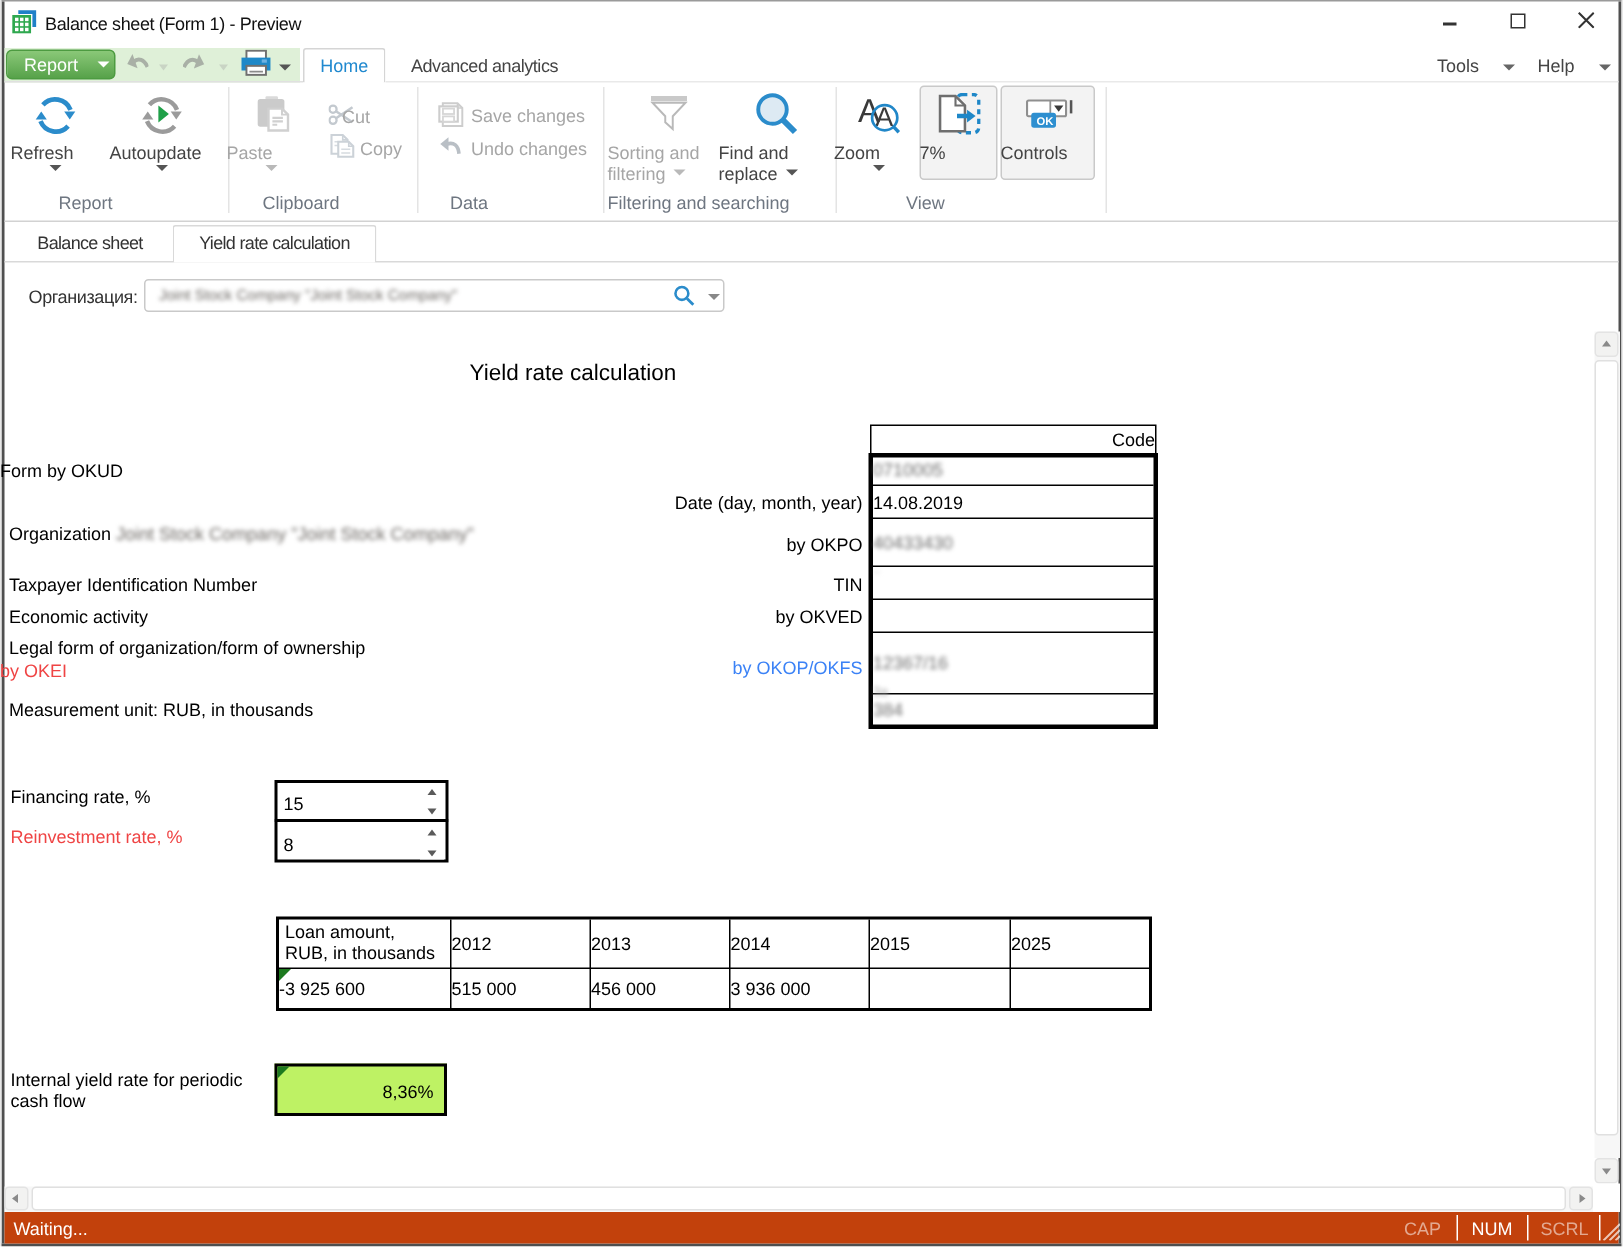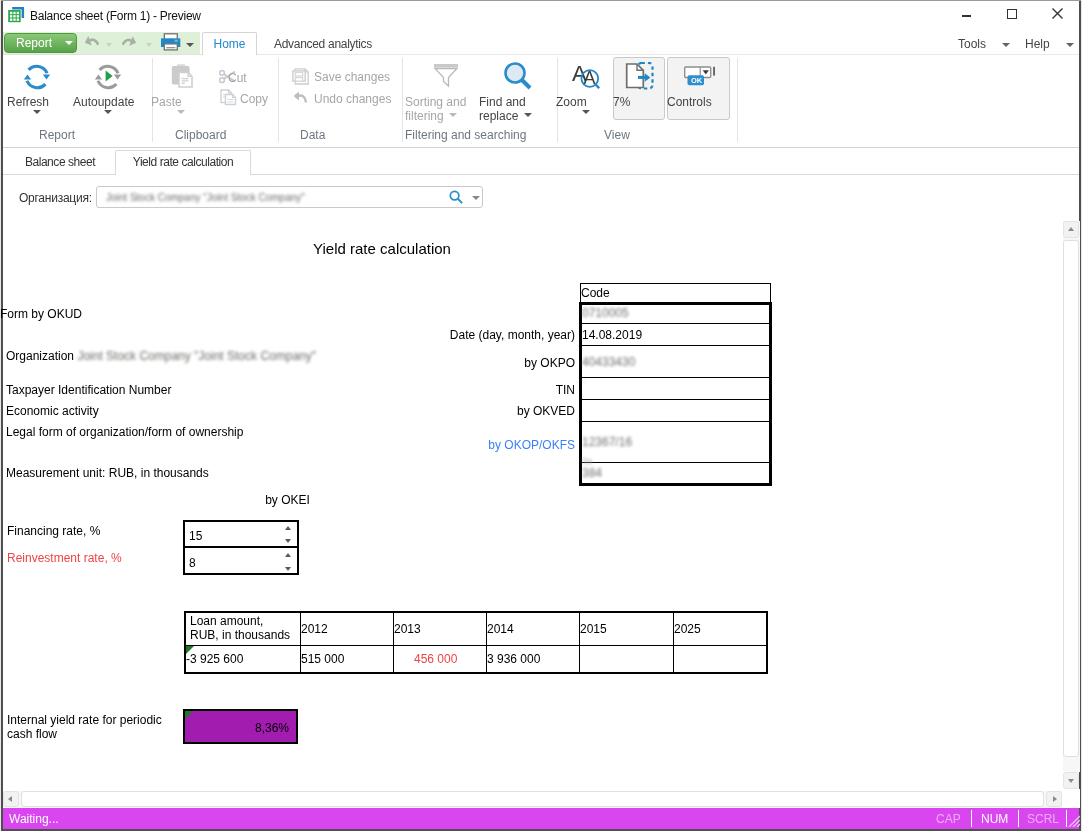--- a/index.html
+++ b/index.html
@@ -221,21 +221,21 @@
   <span class="blur" style="position:absolute;left:9px;top:5px;font-size:10px">Joint Stock Company "Joint Stock Company"</span>
   <svg style="position:absolute;left:352px;top:3px" width="15" height="15" viewBox="0 0 15 15">
       <circle cx="5.6" cy="5.6" r="4.3" stroke="#2b8ccb" stroke-width="1.7" fill="none"></circle>
       <line x1="9" y1="9" x2="13.2" y2="13.2" stroke="#2b8ccb" stroke-width="1.9"></line>
     </svg>
   <span class="caret" style="position:absolute;left:375px;top:9px;border-top-color:#888"></span>
 </div>
 
 <div class="a" style="left:0;top:240px;width:764px;text-align:center;font-size:15px;color:#000">Yield rate calculation</div>
 
-<div class="a" style="left:580px;top:283px;width:191px;height:20px;border:1px solid #000;text-align:left;line-height:18px;color:#000">Code</div>
+<div class="a" style="left:580px;top:283px;width:191px;height:20px;border:1px solid #000;text-align:right;line-height:18px;color:#000">Code</div>
 <div class="a" style="left:579px;top:302px;width:193px;height:184px;border:3px solid #000"></div>
 <div class="a" style="left:582px;top:323px;width:187px;height:1px;background:#000"></div>
 <div class="a" style="left:582px;top:345px;width:187px;height:1px;background:#000"></div>
 <div class="a" style="left:582px;top:377px;width:187px;height:1px;background:#000"></div>
 <div class="a" style="left:582px;top:399px;width:187px;height:1px;background:#000"></div>
 <div class="a" style="left:582px;top:421px;width:187px;height:1px;background:#000"></div>
 <div class="a" style="left:582px;top:462px;width:187px;height:1px;background:#000"></div>
 
 <div class="a ct blur" style="left:582px;top:306px;width:187px;color:#707070">0710005</div>
 <div class="a ct" style="left:582px;top:328px;width:187px;color:#000">14.08.2019</div>
@@ -249,21 +249,21 @@
 <div class="a" style="left:0;top:328px;width:575px;text-align:right;color:#000">Date (day, month, year)</div>
 <div class="a" style="left:6px;top:349px;color:#000">Organization <span class="blur">Joint Stock Company "Joint Stock Company"</span></div>
 <div class="a" style="left:0;top:356px;width:575px;text-align:right;color:#000">by OKPO</div>
 <div class="a" style="left:6px;top:383px;color:#000">Taxpayer Identification Number</div>
 <div class="a" style="left:0;top:383px;width:575px;text-align:right;color:#000">TIN</div>
 <div class="a" style="left:6px;top:404px;color:#000">Economic activity</div>
 <div class="a" style="left:0;top:404px;width:575px;text-align:right;color:#000">by OKVED</div>
 <div class="a" style="left:6px;top:425px;color:#000">Legal form of organization/form of ownership</div>
 <div class="a" style="left:0;top:438px;width:575px;text-align:right;color:#3b82f6">by OKOP/OKFS</div>
 <div class="a" style="left:6px;top:466px;color:#000">Measurement unit: RUB, in thousands</div>
-<div class="a" style="left:0;top:493px;width:575px;text-align:center;color:#000000">by OKEI</div>
+<div class="a" style="left:0;top:440px;width:575px;text-align:left;color:#ef4444">by OKEI</div>
 
 <div class="a" style="left:7px;top:524px;color:#000">Financing rate, %</div>
 <div class="a" style="left:7px;top:551px;color:#ef4444">Reinvestment rate, %</div>
 <div class="a" style="left:183px;top:520px;width:116px;height:28px;border:2px solid #000;background:#fff">
   <span style="position:absolute;left:4px;top:7px;color:#000">15</span>
   <span class="a" style="left:100px;top:4px;width:0;height:0;border-left:3.5px solid transparent;border-right:3.5px solid transparent;border-bottom:4.5px solid #5a5a5a"></span>
   <span class="a" style="left:100px;top:17px;width:0;height:0;border-left:3.5px solid transparent;border-right:3.5px solid transparent;border-top:4.5px solid #5a5a5a"></span>
 </div>
 <div class="a" style="left:183px;top:546px;width:116px;height:29px;border:2px solid #000;background:#fff">
   <span style="position:absolute;left:4px;top:8px;color:#000">8</span>
@@ -281,25 +281,25 @@
 <div class="a" style="left:673px;top:613px;width:1px;height:59px;background:#000"></div>
 <div class="a" style="left:190px;top:614px;color:#000;line-height:14px">Loan amount,<br>RUB, in thousands</div>
 <div class="a ct" style="left:301px;top:622px;width:92px;color:#000">2012</div>
 <div class="a ct" style="left:394px;top:622px;width:92px;color:#000">2013</div>
 <div class="a ct" style="left:487px;top:622px;width:92px;color:#000">2014</div>
 <div class="a ct" style="left:580px;top:622px;width:93px;color:#000">2015</div>
 <div class="a ct" style="left:674px;top:622px;width:92px;color:#000">2025</div>
 <div class="a" style="left:186px;top:646px;width:0;height:0;border-top:8px solid #1d7a1f;border-right:8px solid transparent"></div>
 <div class="a ct" style="left:186px;top:652px;width:113px;color:#000">-3 925 600</div>
 <div class="a ct" style="left:301px;top:652px;width:92px;color:#000">515 000</div>
-<div class="a ct" style="left:414px;top:652px;width:92px;color:#ef4444">456 000</div>
+<div class="a ct" style="left:394px;top:652px;width:92px;color:#000000">456 000</div>
 <div class="a ct" style="left:487px;top:652px;width:92px;color:#000">3 936 000</div>
 
 <div class="a" style="left:7px;top:713px;color:#000;line-height:14px">Internal yield rate for periodic<br>cash flow</div>
-<div class="a" style="left:183px;top:709px;width:115px;height:35px;border:2.5px solid #000;background:#a21caf">
+<div class="a" style="left:183px;top:709px;width:115px;height:35px;border:2.5px solid #000;background:#bef264">
   <span class="a" style="left:0;top:0;width:0;height:0;border-top:8px solid #1d7a1f;border-right:8px solid transparent"></span>
   <span class="a" style="right:7px;top:10px;color:#000">8,36%</span>
 </div>
 
 <div class="a" style="left:1063px;top:221px;width:17px;height:551px;background:#f7f7f7"></div>
 <div class="a" style="left:1063px;top:221px;width:16px;height:17px;background:#f2f2f1;border:1px solid #e3e3e3;border-radius:3px">
   <span style="position:absolute;left:4px;top:5px;width:0;height:0;border-left:3.5px solid transparent;border-right:3.5px solid transparent;border-bottom:4.5px solid #8a8a8a"></span>
 </div>
 <div class="a" style="left:1063px;top:772px;width:16px;height:17px;background:#f2f2f1;border:1px solid #e3e3e3;border-radius:3px">
   <span style="position:absolute;left:4px;top:6px;width:0;height:0;border-left:3.5px solid transparent;border-right:3.5px solid transparent;border-top:4.5px solid #8a8a8a"></span>
@@ -309,21 +309,21 @@
 <div class="a" style="left:3px;top:791px;width:1077px;height:17px;background:#f7f7f7"></div>
 <div class="a" style="left:3px;top:791px;width:16px;height:16px;background:#f2f2f1;border:1px solid #e3e3e3;border-radius:3px">
   <span style="position:absolute;left:4px;top:4px;width:0;height:0;border-top:3.5px solid transparent;border-bottom:3.5px solid transparent;border-right:4.5px solid #8a8a8a"></span>
 </div>
 <div class="a" style="left:1046px;top:791px;width:16px;height:16px;background:#f2f2f1;border:1px solid #e3e3e3;border-radius:3px">
   <span style="position:absolute;left:6px;top:4px;width:0;height:0;border-top:3.5px solid transparent;border-bottom:3.5px solid transparent;border-left:4.5px solid #8a8a8a"></span>
 </div>
 <div class="a" style="left:21px;top:791px;width:1023px;height:16px;background:#fff;border:1px solid #e0e0e0;border-radius:3px"></div>
 <div class="a" style="left:1062px;top:789px;width:18px;height:19px;background:#fff"></div>
 
-<div class="a" style="left:3px;top:808px;width:1076px;height:21px;background:#d946ef;color:#fff">
+<div class="a" style="left:3px;top:808px;width:1076px;height:21px;background:#c2410c;color:#fff">
   <span style="position:absolute;left:6px;top:4px">Waiting...</span>
   <span style="position:absolute;left:933px;top:4px;color:rgba(255,255,255,.55)">CAP</span>
   <div style="position:absolute;left:968px;top:2px;width:1px;height:17px;background:#fff"></div>
   <span style="position:absolute;left:978px;top:4px;color:#fff">NUM</span>
   <div style="position:absolute;left:1015px;top:2px;width:1px;height:17px;background:#fff"></div>
   <span style="position:absolute;left:1024px;top:4px;color:rgba(255,255,255,.55)">SCRL</span>
   <div style="position:absolute;left:1063px;top:2px;width:1px;height:17px;background:#fff"></div>
   <svg style="position:absolute;left:1064px;top:6px" width="13" height="13" viewBox="0 0 13 13">
       <path d="M13,2 L2,13 M13,6 L6,13 M13,10 L10,13" stroke="rgba(255,255,255,.7)" stroke-width="1.3"></path>
     </svg>

